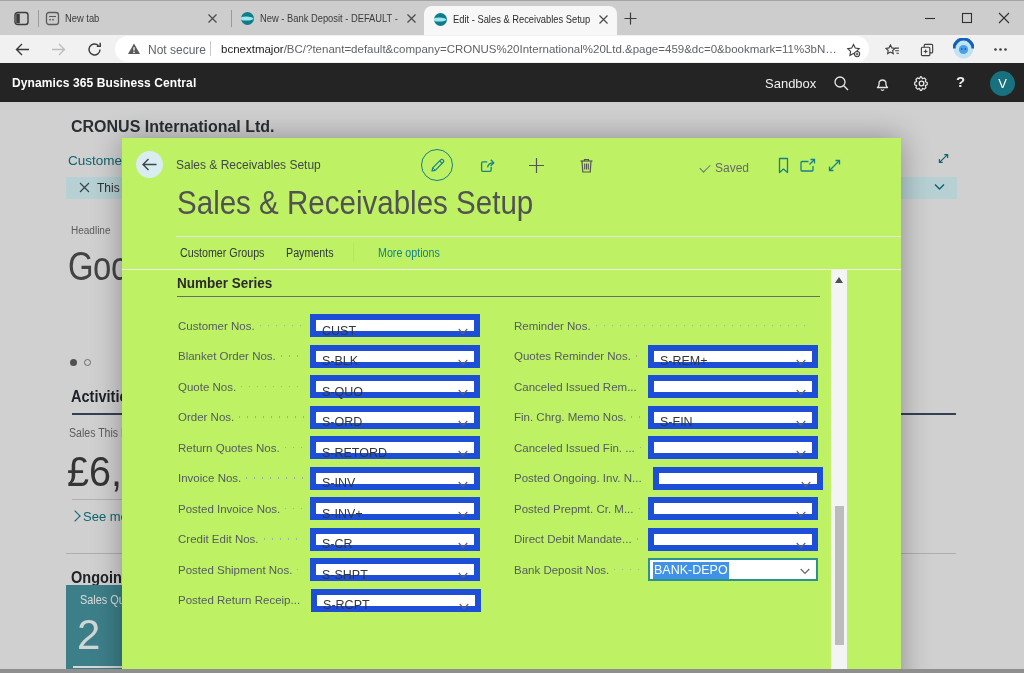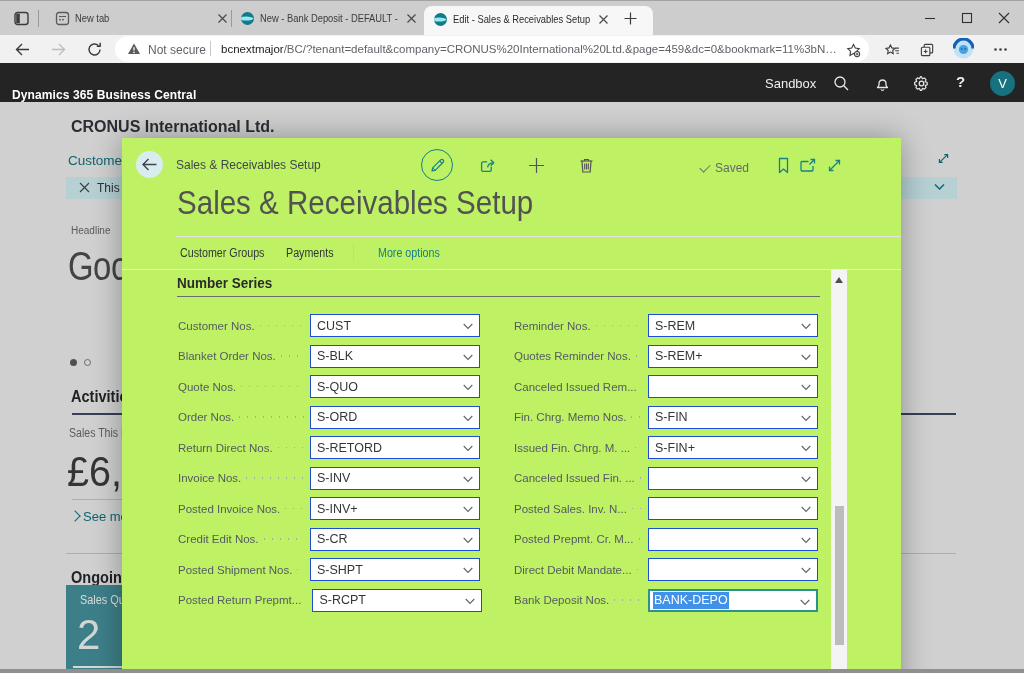--- a/index.html
+++ b/index.html
@@ -29,21 +29,21 @@
   .addr-pill { position:absolute; left:115px; top:1px; width:754px; height:26px; background:#ffffff; border-radius:13px; }
   .warn-ic { position:absolute; left:127px; top:7px; width:14px; height:14px; color:#5a5a5a; }
   .notsecure { position:absolute; left:148px; top:8px; font-size:12px; color:#5f6368; }
   .addr-sep { position:absolute; left:210px; top:6px; width:1px; height:15px; background:#c8c8c8; }
   .url { position:absolute; left:221px; top:8px; font-size:11.5px; color:#5f6368; white-space:nowrap; width:616px; overflow:hidden; }
   .url b { color:#202124; font-weight:normal; }
   .tool-right { color:#3f3f3f; }
 
   
   .bc-header { position:absolute; left:0; top:63px; width:1024px; height:39px; background:#242424; }
-  .bc-title { position:absolute; left:12px; top:13px; color:#ffffff; font-size:12px; font-weight:bold; letter-spacing:.1px;margin-top:12px; }
+  .bc-title { position:absolute; left:12px; top:13px; color:#ffffff; font-size:12px; font-weight:bold; letter-spacing:.1px; }
   .bc-env { position:absolute; left:765px; top:13px; color:#f0f0f0; font-size:13px; }
   .bc-ic { position:absolute; top:75px; width:17px; height:17px; color:#e8e8e8; }
   .bc-q { position:absolute; left:956px; top:73px; color:#ececec; font-size:15px; font-weight:bold; }
   .bc-avatar { position:absolute; left:990px; top:71px; width:25px; height:25px; border-radius:50%; background:#17717e; color:#fff; font-size:13px; text-align:center; line-height:25px; }
 
   
   .workspace { position:absolute; left:0; top:102px; width:1024px; height:567px; background:#f0f0f0; overflow:hidden; }
   .rc-company { position:absolute; left:71px; top:16px; font-size:16px; font-weight:bold; color:#31363b; }
   .rc-nav { position:absolute; left:68px; top:51px; font-size:13.5px; color:#0e7680; }
   .rc-notif { position:absolute; left:66px; top:75px; width:891px; height:22px; background:#d2f0f5; }
@@ -92,21 +92,21 @@
   .dlg-body { position:absolute; left:0; top:132px; width:779px; height:435px; }
   .sec-title { position:absolute; left:55px; font-size:15px; font-weight:bold; color:#2b2b2b; transform:scaleX(.9); transform-origin:0 50%; }
   .sec-line { position:absolute; left:55px; width:643px; height:1px; background:#6b6b6b; }
 
   .fcol { position:absolute; top:44px; }
   .fcol.left { left:56px; width:302px; }
   .fcol.right { left:392px; width:304px; }
   .frow { position:relative; height:23px; margin-bottom:7.5px; display:flex; align-items:center; }
   .flabel { font-size:11.5px; color:#555b62; white-space:nowrap; flex:0 0 auto; }
   .fleader { flex:1 1 auto; min-width:0; height:1.6px; margin:0 6px 0 5px; background-image:repeating-linear-gradient(90deg,#a5aaae 0 1.4px,transparent 1.4px 8px); background-position:0 0; }
-  .fbox { flex:0 0 170px; height:23px; background:#fff; border:1px solid #1d4ed8; position:relative; }
+  .fbox { flex:0 0 170px; height:23px; background:#fff; border:6px solid #1d4ed8; position:relative; }
   .fbox .fval { position:absolute; left:6px; top:3.5px; font-size:12.5px; color:#333638; white-space:nowrap; }
   .fbox .fchev { position:absolute; right:6px; top:8px; width:10px; height:7px; color:#5f6368; }
   .fbox.focused { border:2px solid #2a948c; }
   .fbox.focused .fval { top:2.5px; left:3px; }
   .fval .sel { background:#3f92e8; color:#ffffff; padding:1px 1px 2px 1px; }
 
   
   .sb { position:absolute; left:709px; top:0px; width:16px; height:435px; background:#f4f4f4; }
   .sb .arr { position:absolute; left:4px; width:0; height:0; }
   .sb .arr.up { top:7px; border-left:4.5px solid transparent; border-right:4.5px solid transparent; border-bottom:6px solid #4f4f4f; }
@@ -124,21 +124,21 @@
 
   <div class="tabstrip">
     <div class="tab-actions">
       <svg width="15" height="15" viewBox="0 0 15 15">
           <rect x="1" y="1.5" width="13" height="12" rx="2.5" fill="none" stroke="currentColor" stroke-width="1.4"></rect>
           <rect x="2.2" y="2.7" width="3.6" height="9.6" fill="currentColor"></rect>
         </svg>
     </div>
     <div class="vsep" style="left:38px"></div>
 
-    <div class="tab" style="left:49px;width:184px">
+    <div class="tab" style="left:39px;width:184px">
       <span class="fav" style="left:6px">
         <svg width="15" height="15" viewBox="0 0 15 15">
             <rect x="1.5" y="1.5" width="12" height="12" rx="2.5" fill="none" stroke="#5a5a5a" stroke-width="1.3"></rect>
             <circle cx="5" cy="8.7" r="0.9" fill="#5a5a5a"></circle>
             <circle cx="8" cy="8.7" r="0.9" fill="#5a5a5a"></circle>
             <path d="M4 5.5h7" stroke="#5a5a5a" stroke-width="1.1"></path>
           </svg>
       </span>
       <span class="tlabel" style="left:26px">New tab</span>
       <span class="tclose" style="left:168px">
@@ -162,21 +162,21 @@
           </svg>
       </span>
       <span class="tlabel" style="left:26px">New - Bank Deposit - DEFAULT -</span>
       <span class="tclose" style="left:172px">
         <svg width="11" height="11" viewBox="0 0 11 11">
             <path d="M1.5 1.5l8 8M9.5 1.5l-8 8" stroke="currentColor" stroke-width="1.2"></path>
           </svg>
       </span>
     </div>
 
-    <div class="tab active" style="left:424px;width:229px">
+    <div class="tab active" style="left:424px;width:193px">
       <span class="fav" style="left:9px">
         <svg width="15" height="15" viewBox="0 0 15 15">
             <defs>
               <clipPath id="fc2">
                 <circle cx="7.5" cy="7.5" r="6.5"></circle>
               </clipPath>
             </defs>
             <circle cx="7.5" cy="7.5" r="6.5" fill="#0e7c8b"></circle>
             <ellipse cx="6" cy="7.6" rx="7.5" ry="2" fill="#9fe7f0" clip-path="url(#fc2)"></ellipse>
           </svg>
@@ -467,21 +467,21 @@
       <span class="fval">S-ORD</span>
       <span class="fchev">
         <svg width="10" height="7" viewBox="0 0 10 7">
                     <path d="M0.7 1l4.3 4.4L9.3 1" fill="none" stroke="currentColor" stroke-width="1.1"></path>
                   </svg>
       </span>
     </span>
   </div>
 
   <div class="frow">
-    <span class="flabel">Return Direct Nos.</span>
+    <span class="flabel">Return Quotes Nos.</span>
     <span class="fleader"></span>
     <span class="fbox">
       <span class="fval">S-RETORD</span>
       <span class="fchev">
         <svg width="10" height="7" viewBox="0 0 10 7">
                     <path d="M0.7 1l4.3 4.4L9.3 1" fill="none" stroke="currentColor" stroke-width="1.1"></path>
                   </svg>
       </span>
     </span>
   </div>
@@ -533,44 +533,36 @@
       <span class="fval">S-SHPT</span>
       <span class="fchev">
         <svg width="10" height="7" viewBox="0 0 10 7">
                     <path d="M0.7 1l4.3 4.4L9.3 1" fill="none" stroke="currentColor" stroke-width="1.1"></path>
                   </svg>
       </span>
     </span>
   </div>
 
   <div class="frow">
-    <span class="flabel">Posted Return Prepmt...</span>
+    <span class="flabel">Posted Return Receip...</span>
     <span class="fleader"></span>
     <span class="fbox">
       <span class="fval">S-RCPT</span>
       <span class="fchev">
         <svg width="10" height="7" viewBox="0 0 10 7">
                     <path d="M0.7 1l4.3 4.4L9.3 1" fill="none" stroke="currentColor" stroke-width="1.1"></path>
                   </svg>
       </span>
     </span>
   </div>
 </div>
         <div class="fcol right" id="col-right">
   <div class="frow">
     <span class="flabel">Reminder Nos.</span>
     <span class="fleader"></span>
-    <span class="fbox">
-      <span class="fval">S-REM</span>
-      <span class="fchev">
-        <svg width="10" height="7" viewBox="0 0 10 7">
-                    <path d="M0.7 1l4.3 4.4L9.3 1" fill="none" stroke="currentColor" stroke-width="1.1"></path>
-                  </svg>
-      </span>
-    </span>
   </div>
 
   <div class="frow">
     <span class="flabel">Quotes Reminder Nos.</span>
     <span class="fleader"></span>
     <span class="fbox">
       <span class="fval">S-REM+</span>
       <span class="fchev">
         <svg width="10" height="7" viewBox="0 0 10 7">
                     <path d="M0.7 1l4.3 4.4L9.3 1" fill="none" stroke="currentColor" stroke-width="1.1"></path>
@@ -598,48 +590,36 @@
     <span class="fbox">
       <span class="fval">S-FIN</span>
       <span class="fchev">
         <svg width="10" height="7" viewBox="0 0 10 7">
                     <path d="M0.7 1l4.3 4.4L9.3 1" fill="none" stroke="currentColor" stroke-width="1.1"></path>
                   </svg>
       </span>
     </span>
   </div>
 
-  <div class="frow">
-    <span class="flabel">Issued Fin. Chrg. M. ...</span>
-    <span class="fleader"></span>
-    <span class="fbox">
-      <span class="fval">S-FIN+</span>
-      <span class="fchev">
-        <svg width="10" height="7" viewBox="0 0 10 7">
-                    <path d="M0.7 1l4.3 4.4L9.3 1" fill="none" stroke="currentColor" stroke-width="1.1"></path>
-                  </svg>
-      </span>
-    </span>
-  </div>
 
   <div class="frow">
     <span class="flabel">Canceled Issued Fin. ...</span>
     <span class="fleader"></span>
     <span class="fbox">
       <span class="fval"></span>
       <span class="fchev">
         <svg width="10" height="7" viewBox="0 0 10 7">
                     <path d="M0.7 1l4.3 4.4L9.3 1" fill="none" stroke="currentColor" stroke-width="1.1"></path>
                   </svg>
       </span>
     </span>
   </div>
 
   <div class="frow">
-    <span class="flabel">Posted Sales. Inv. N...</span>
+    <span class="flabel">Posted Ongoing. Inv. N...</span>
     <span class="fleader"></span>
     <span class="fbox">
       <span class="fval"></span>
       <span class="fchev">
         <svg width="10" height="7" viewBox="0 0 10 7">
                     <path d="M0.7 1l4.3 4.4L9.3 1" fill="none" stroke="currentColor" stroke-width="1.1"></path>
                   </svg>
       </span>
     </span>
   </div>

